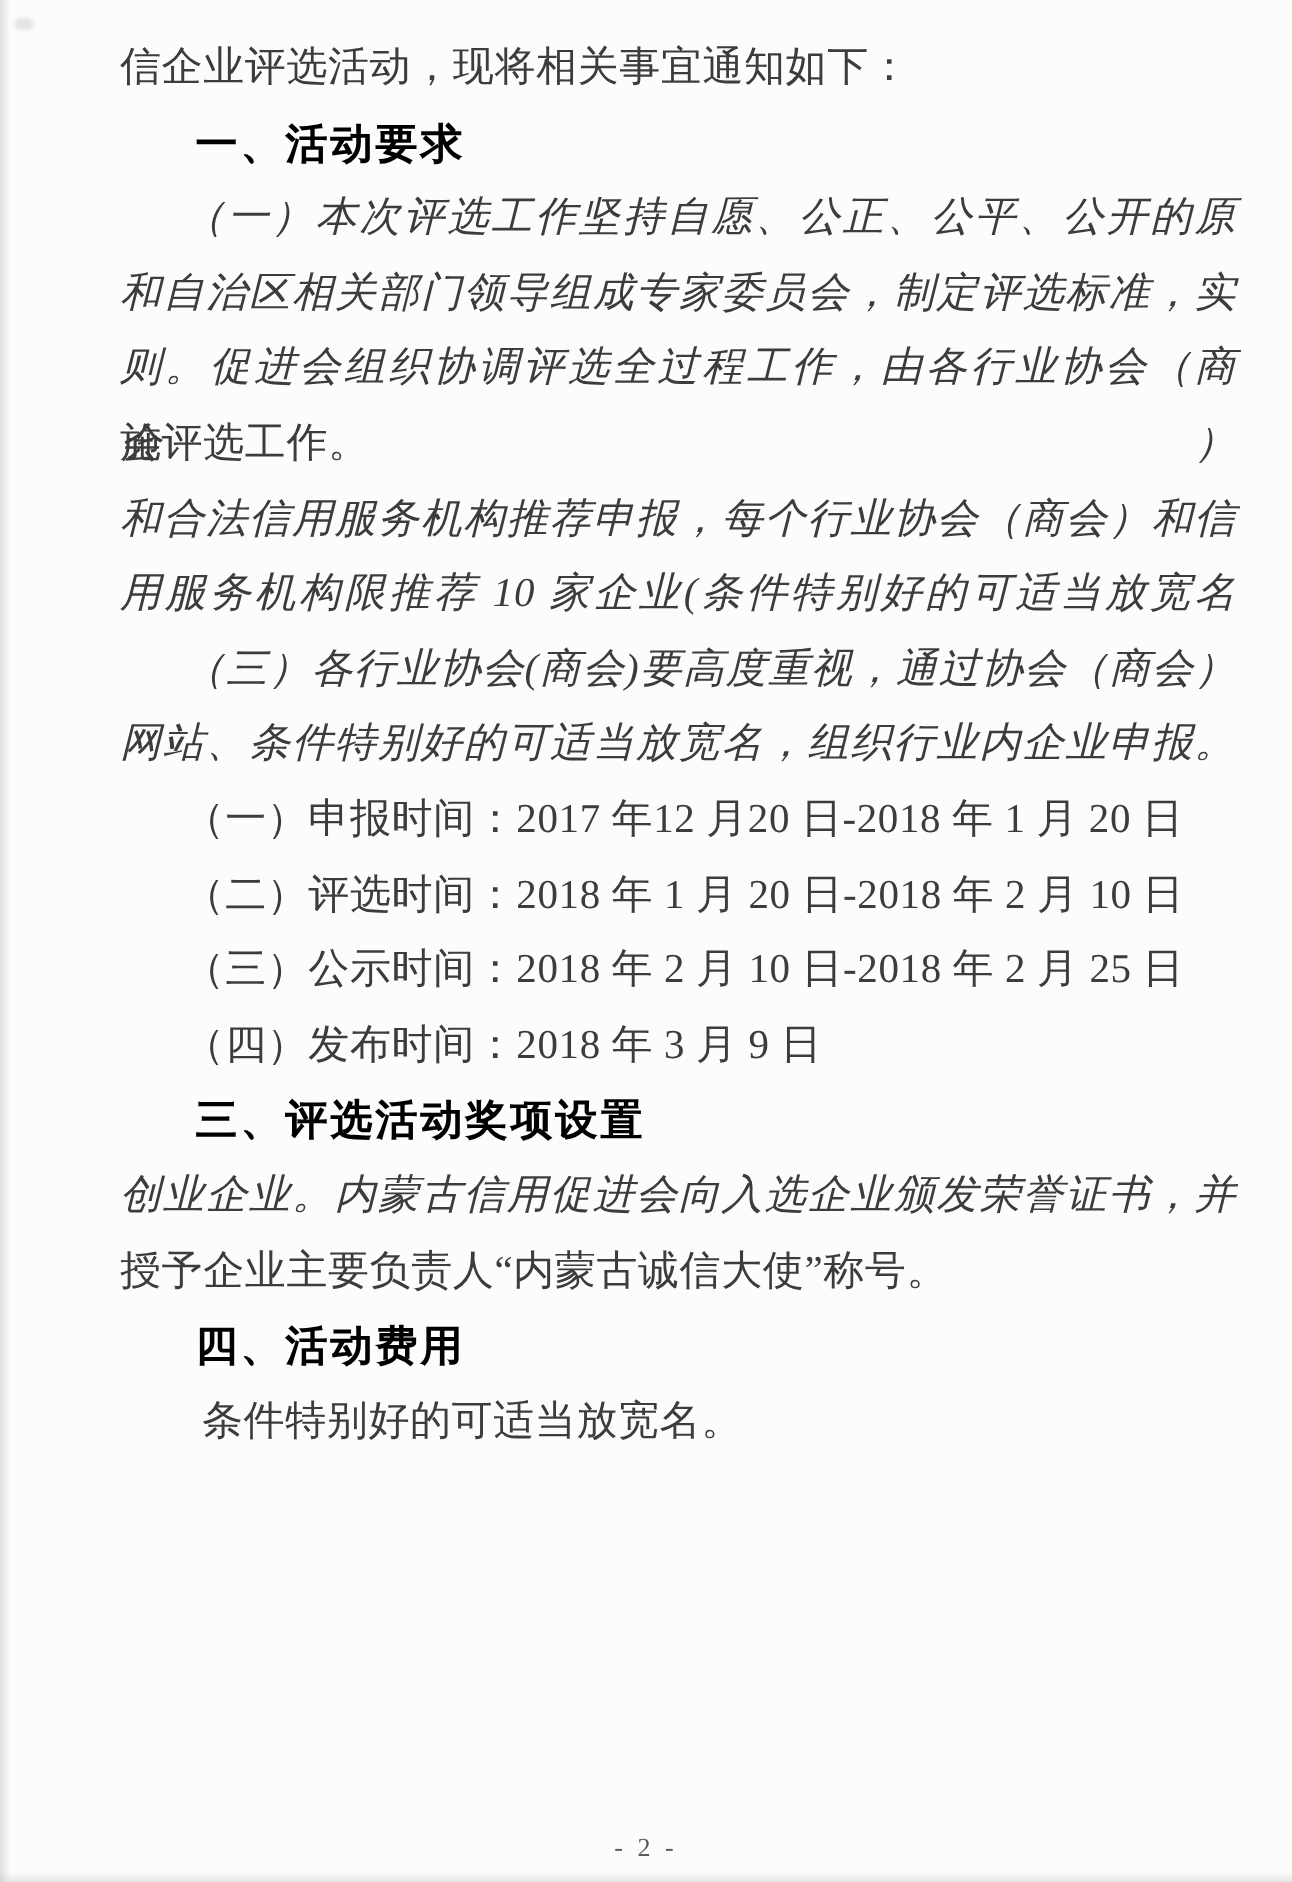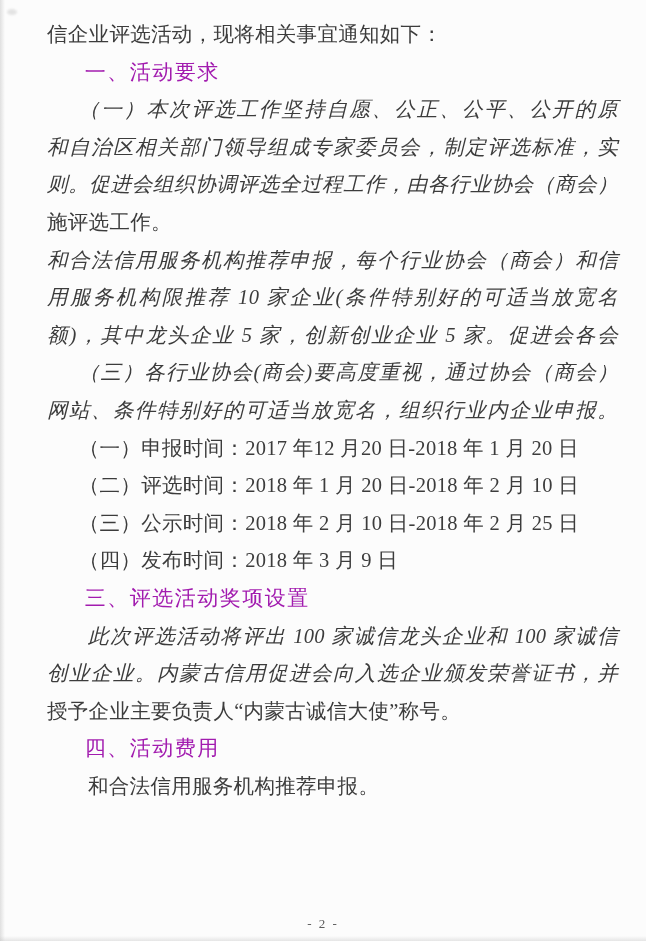--- a/index.html
+++ b/index.html
@@ -36,21 +36,21 @@
   .smudge {
     position: absolute;
     left: 7px; top: 9px;
     width: 10px; height: 6px;
     background: rgba(180,180,180,0.35);
     border-radius: 50%;
     filter: blur(1px);
   }
   .content {
     position: absolute;
-    left: 47px;
+    left: 60px;
     right: 28px;
     top: 16px;
     color: #3c3c3c;
     font-family: "Liberation Serif", "DejaVu Serif", serif;
     font-size: 20.5px;
   }
   .line {
     height: 37.6px;
     line-height: 37.6px;
     white-space: pre-wrap;
@@ -60,22 +60,22 @@
   .line.fill {
     text-align: justify;
     text-align-last: justify;
     font-style: italic;
   }
   .line.ind1 { text-indent: 1.55em; } 
   .line.ind2 { text-indent: 2em; }    
   .line.heading {
     text-indent: 1.8em;
     font-family: "DejaVu Sans", "Liberation Sans", sans-serif;
-    font-weight: normal;
-    color: #a21caf;
+    font-weight: bold;
+    color: #000000;
     letter-spacing: 1.5px;
     font-size: 21px;
   }
   .footer {
     position: absolute;
     left: 0; right: 0;
     top: 916px;
     text-align: center;
     font-family: "Liberation Serif", "DejaVu Serif", serif;
     font-size: 13px;
@@ -91,32 +91,30 @@
 
   <div class="content">
     <div class="line">信企业评选活动，现将相关事宜通知如下：</div>
     <div class="line heading">一、活动要求</div>
     <div class="line ind1 fill">（一）本次评选工作坚持自愿、公正、公平、公开的原</div>
     <div class="line fill">和自治区相关部门领导组成专家委员会，制定评选标准，实</div>
     <div class="line fill">则。促进会组织协调评选全过程工作，由各行业协会（商会）</div>
     <div class="line">施评选工作。</div>
     <div class="line fill">和合法信用服务机构推荐申报，每个行业协会（商会）和信</div>
     <div class="line fill">用服务机构限推荐 10 家企业(条件特别好的可适当放宽名</div>
-    <div class="line fill">额)，其中龙头企业 5 家，创新创业企业 5 家。促进会各会</div>
     <div class="line ind1 fill">（三）各行业协会(商会)要高度重视，通过协会（商会）</div>
     <div class="line fill">网站、条件特别好的可适当放宽名，组织行业内企业申报。</div>
     <div class="line ind1">（一）申报时间：2017 年12 月20 日-2018 年 1 月 20 日</div>
     <div class="line ind1">（二）评选时间：2018 年 1 月 20 日-2018 年 2 月 10 日</div>
     <div class="line ind1">（三）公示时间：2018 年 2 月 10 日-2018 年 2 月 25 日</div>
     <div class="line ind1">（四）发布时间：2018 年 3 月 9 日</div>
     <div class="line heading">三、评选活动奖项设置</div>
-    <div class="line ind2 fill">此次评选活动将评出 100 家诚信龙头企业和 100 家诚信</div>
     <div class="line fill">创业企业。内蒙古信用促进会向入选企业颁发荣誉证书，并</div>
     <div class="line">授予企业主要负责人“内蒙古诚信大使”称号。</div>
     <div class="line heading">四、活动费用</div>
-    <div class="line ind2">和合法信用服务机构推荐申报。</div>
+    <div class="line ind2">条件特别好的可适当放宽名。</div>
   </div>
 
   <div class="footer">- 2 -</div>
 
   <div class="edge-left"></div>
   <div class="edge-bottom"></div>
 </div>
 
 </body></html>

